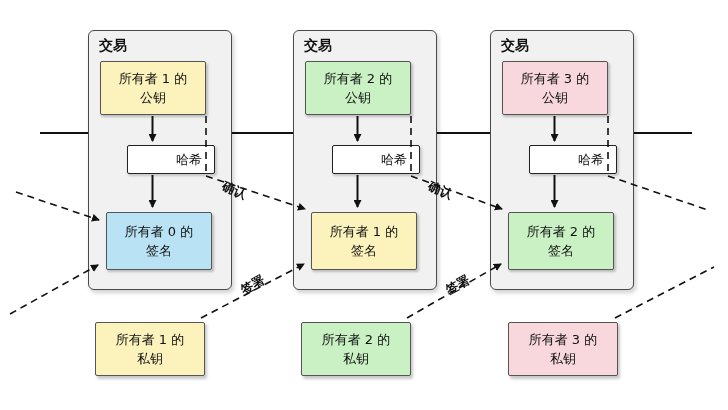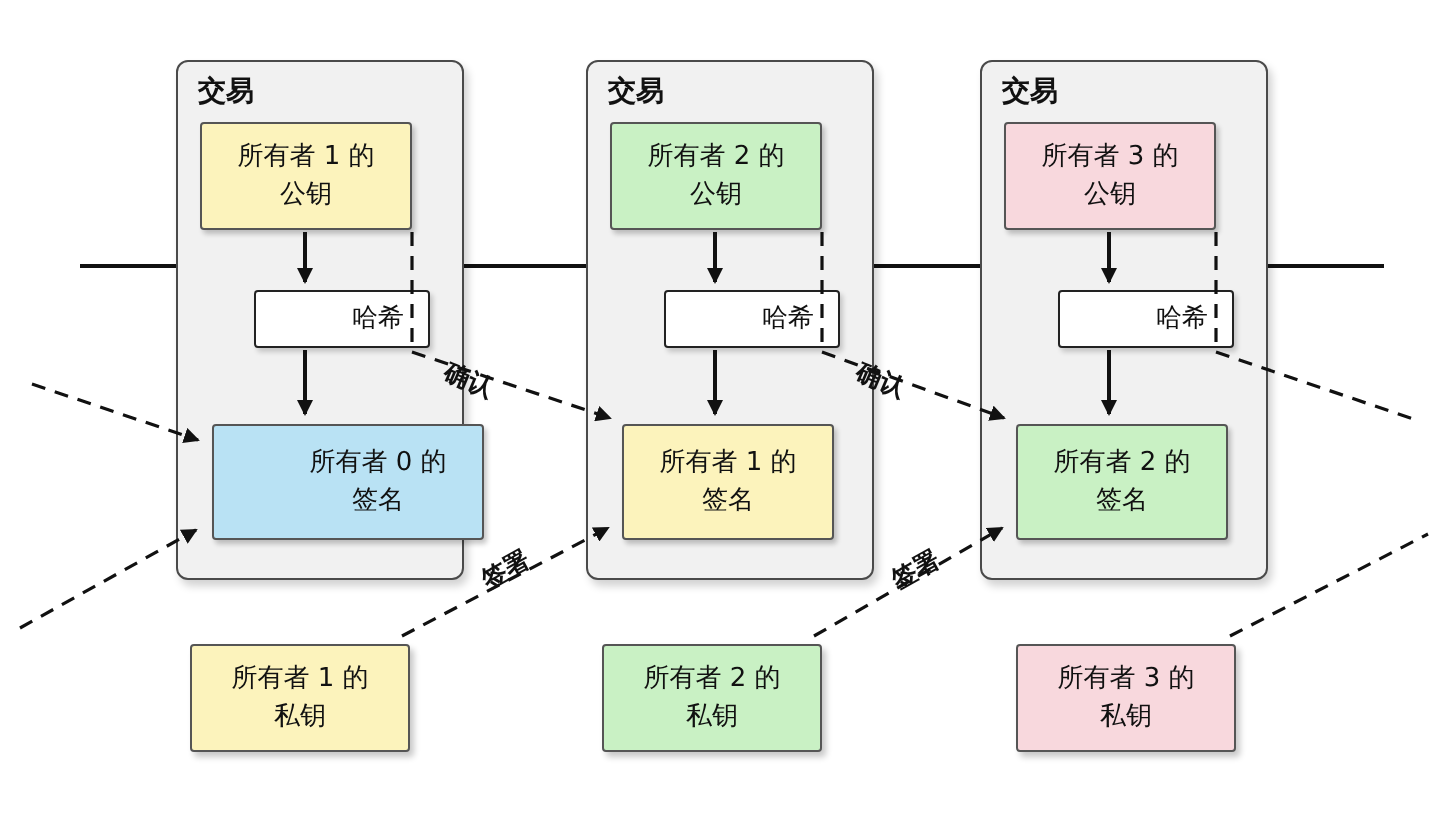--- a/index.html
+++ b/index.html
@@ -73,21 +73,21 @@
   <div class="chain-line"></div>
 
   <div class="txn t0">
     <div class="txn-title">交易</div>
     <div class="inner-box pubkey" style="background: rgb(252, 243, 188);">
       <span><span>所有者 1 的</span><br><span>公钥</span></span>
     </div>
     <div class="inner-box hash">
       <span>哈希</span>
     </div>
-    <div class="inner-box sig" style="background: rgb(185, 226, 244); padding-left: 30px;">
+    <div class="inner-box sig" style="background: rgb(185, 226, 244);">
       <span><span>所有者 0 的</span><br><span>签名</span></span>
     </div>
   </div>
 
   <div class="txn t1">
     <div class="txn-title">交易</div>
     <div class="inner-box pubkey" style="background: rgb(201, 241, 196);">
       <span><span>所有者 2 的</span><br><span>公钥</span></span>
     </div>
     <div class="inner-box hash">

